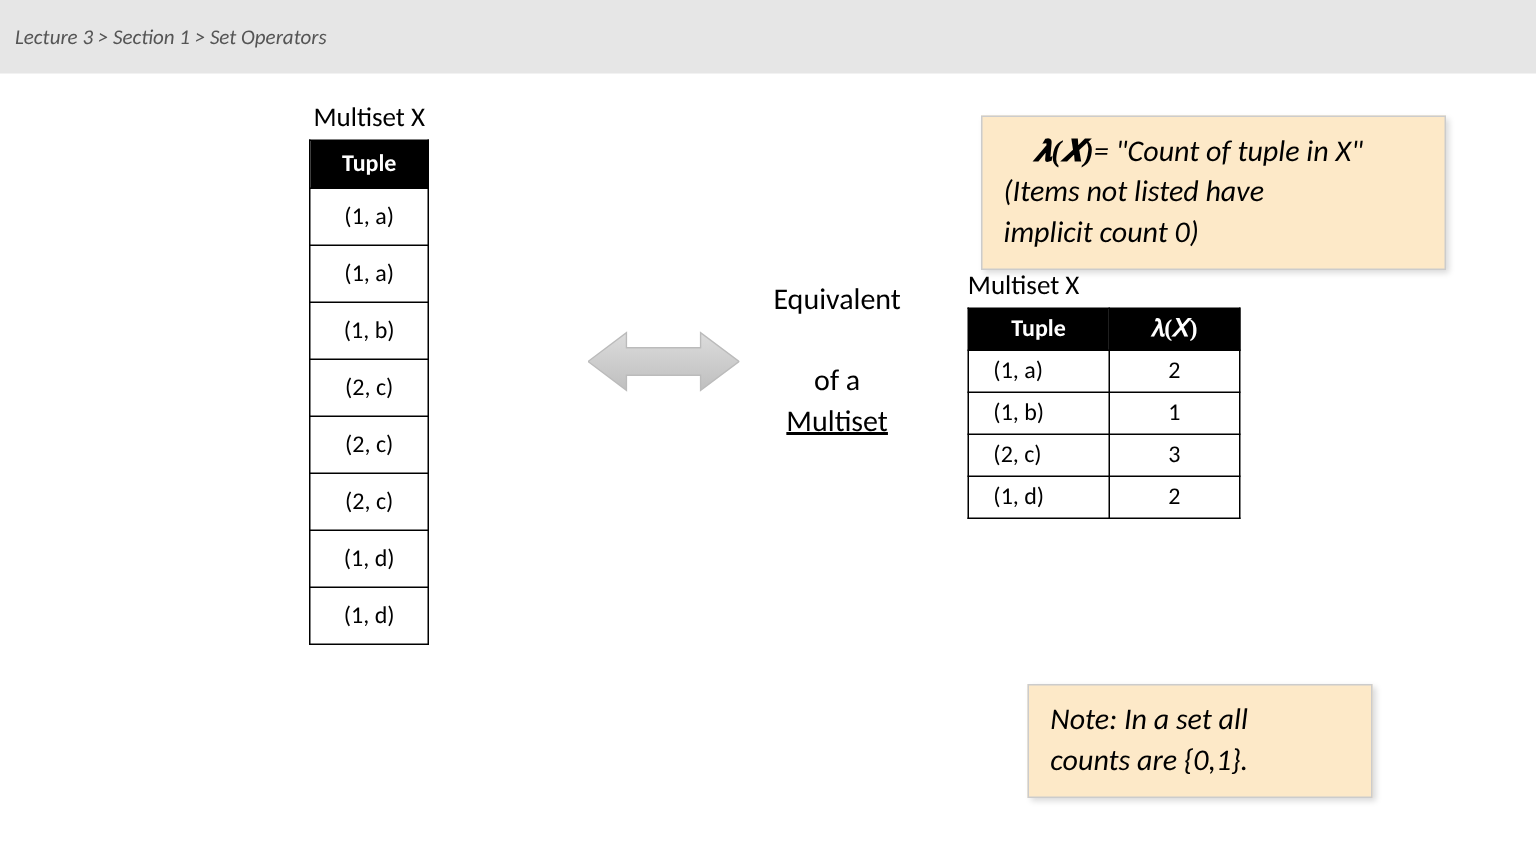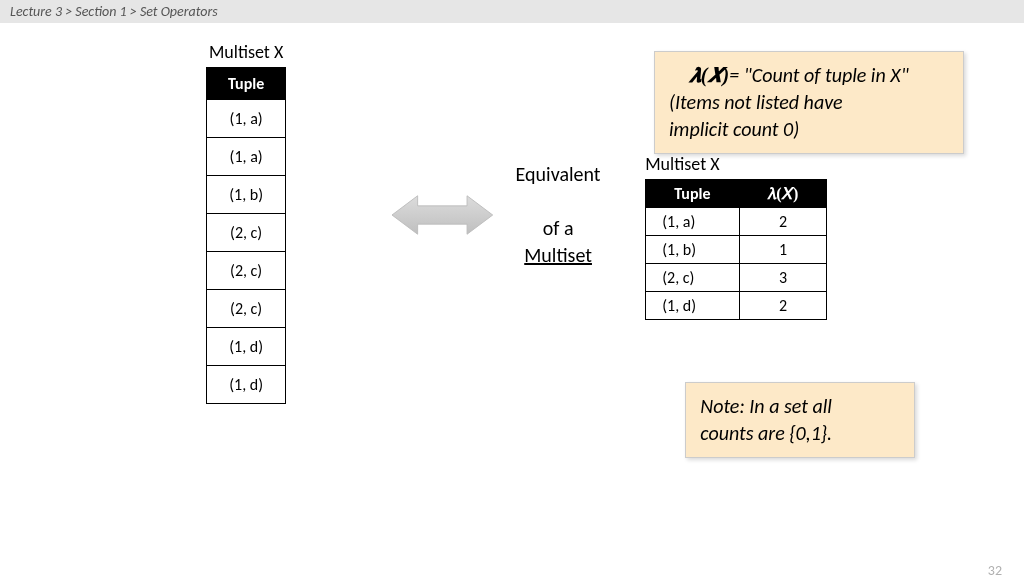--- a/index.html
+++ b/index.html
@@ -2,21 +2,21 @@
 <html><head>
 <meta charset="utf-8">
 <style>
   * { box-sizing: border-box; margin: 0; padding: 0; }
   html, body { width: 1024px; height: 576px; font-family: "Segoe UI", "Calibri", Arial, sans-serif; background: #fff; color: #000; }
   .breadcrumb {
     background: #e6e6e6;
     color: #555;
     font-style: italic;
     font-size: 14px;
-    padding: 3px 10px;
+    padding: 16px 10px;
     width: 100%;
   }
   .slide {
     position: relative;
     width: 1024px;
     height: 556px;
     padding: 18px 70px 0 80px;
   }
   .title { font-size: 40px; font-weight: 400; margin-bottom: 14px; }
   .content { display: flex; gap: 40px; align-items: flex-start; }
@@ -48,21 +48,21 @@
     font-size: 20px;
     padding: 10px 14px;
     line-height: 1.35;
   }
   .callout-top {
     position: absolute;
     top: 28px; right: 60px;
     width: 310px;
   }
   .callout-bot {
-    margin-top: 62px;
+    margin-top: 110px;
     width: 230px;
     margin-left: 40px;
     font-size: 20px;
   }
   .lambda-bold { font-weight: 700; font-family: "Cambria Math","Times New Roman",serif; margin-left: 20px; }
   .math { font-family: "Cambria Math","Times New Roman",serif; font-style: italic; }
 
   .pagenum { position: absolute; right: 22px; bottom: 0; color: #b0b0b0; font-size: 14px; }
 </style>
 </head>

